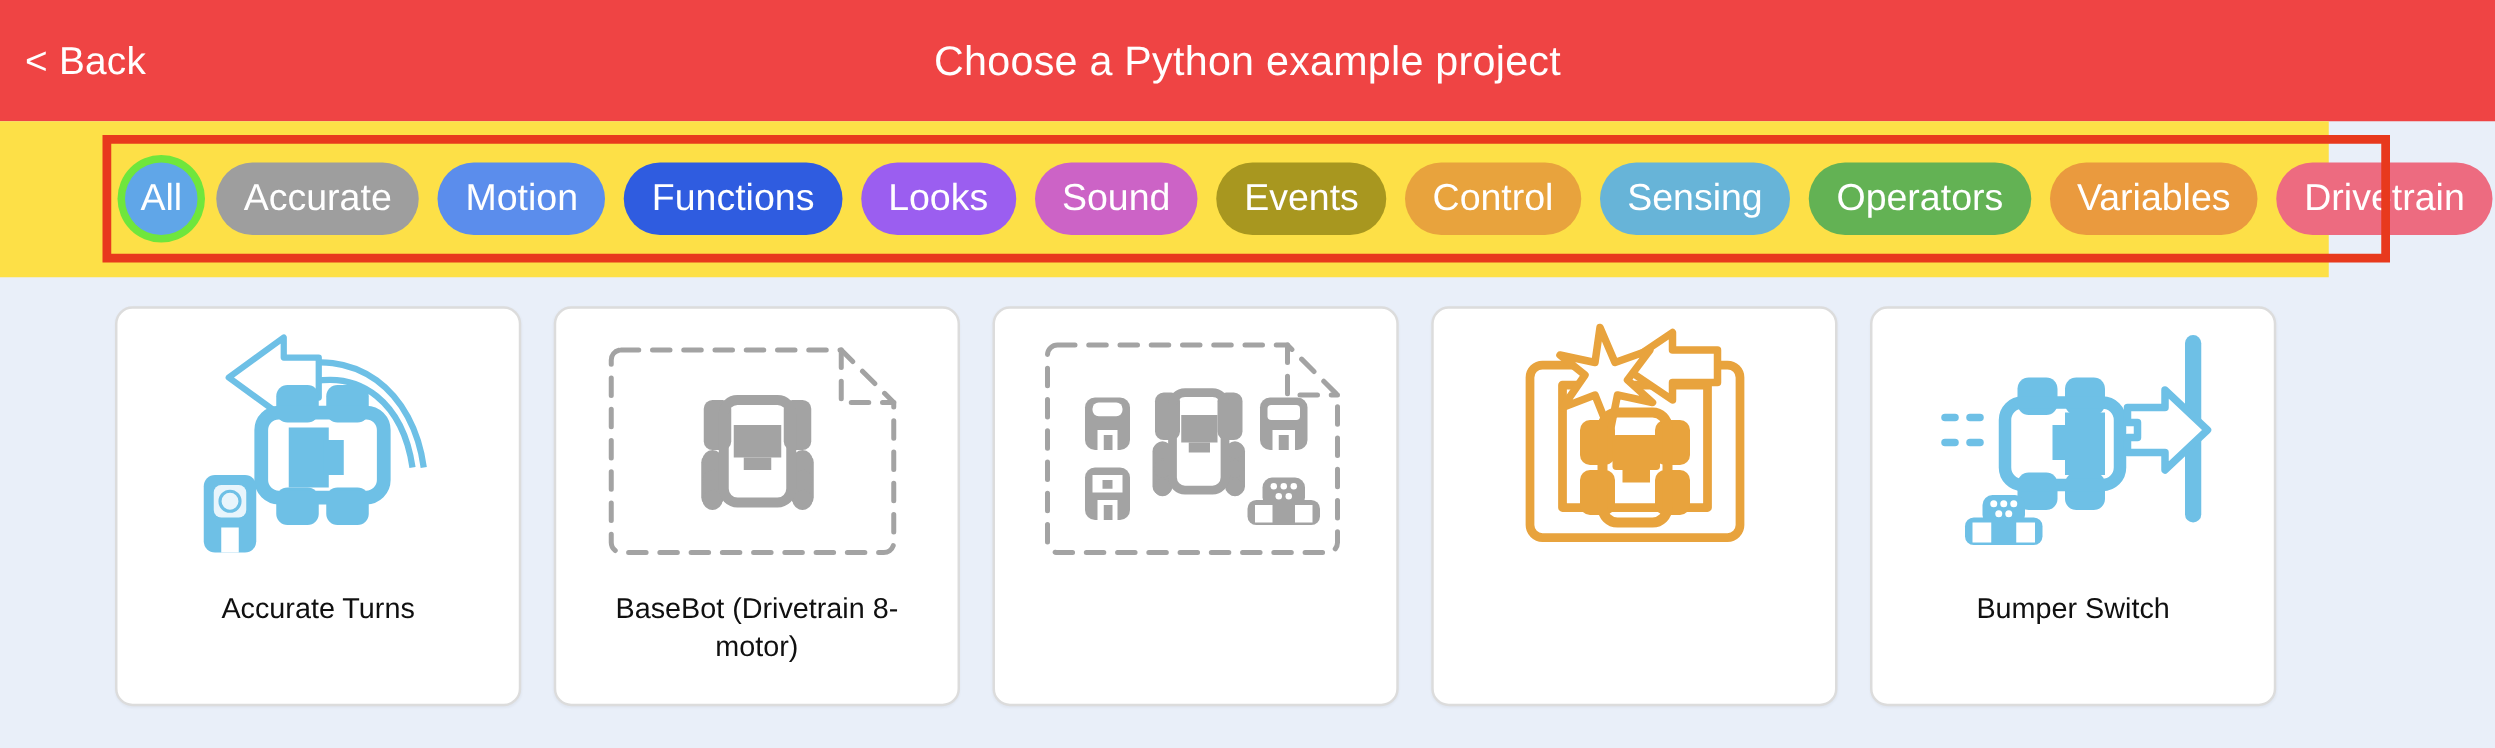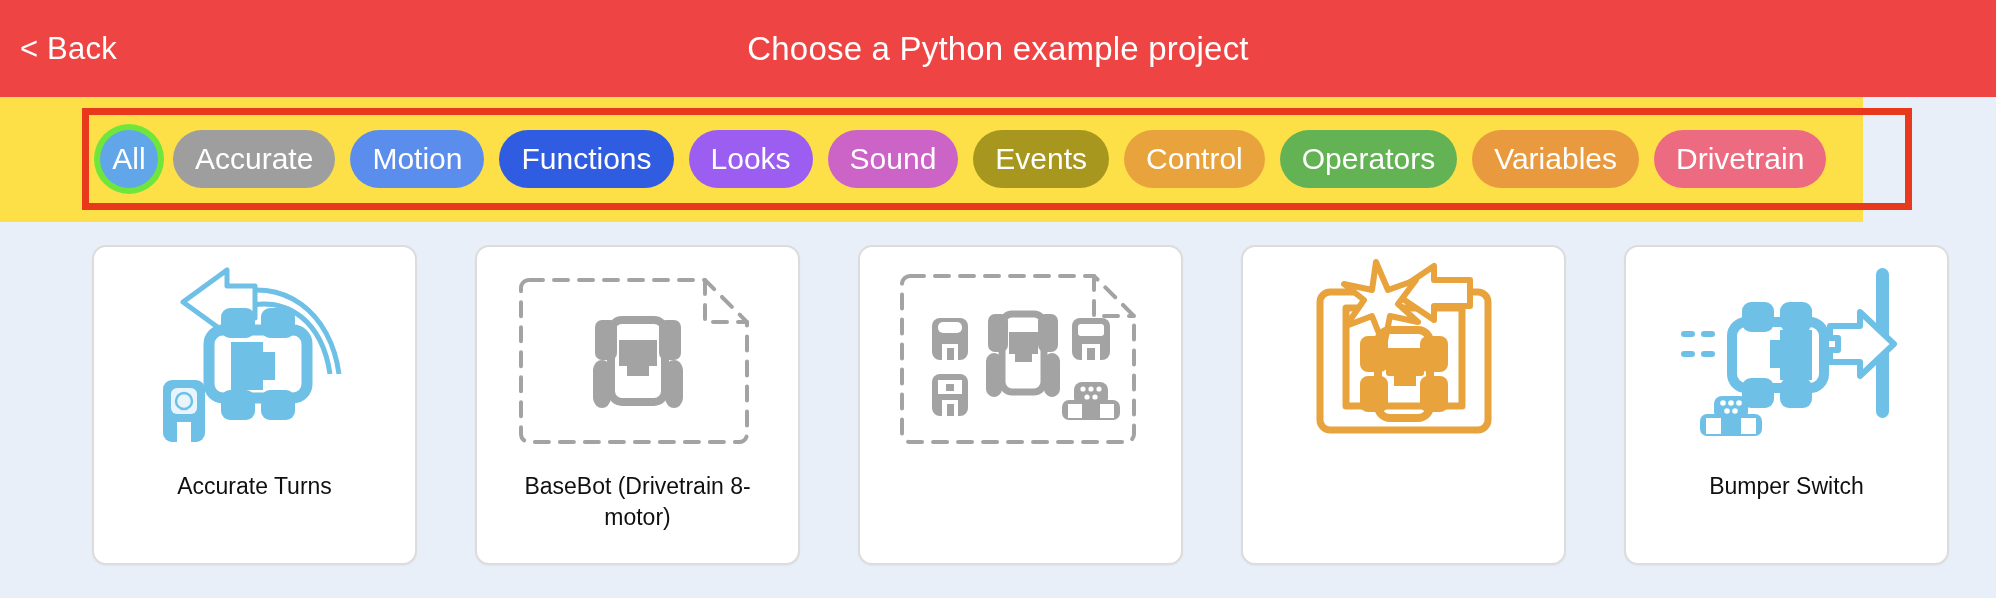--- a/index.html
+++ b/index.html
@@ -103,21 +103,21 @@
     width: 1996px;
     height: 376px;
     background: #e9eff9;
     overflow: hidden;
   }
   .cards {
     position: absolute;
     left: 92px;
     top: 23px;
     display: flex;
-    gap: 58px;
+    gap: 26px;
   }
   .card {
     width: 325px;
     height: 320px;
     background: #ffffff;
     border: 2px solid #dcdcdc;
     border-radius: 14px;
     box-sizing: border-box;
     display: flex;
     flex-direction: column;
@@ -174,20 +174,23 @@
       <span>Looks</span>
     </div>
     <div class="chip" style="background:#cc63c6">
       <span>Sound</span>
     </div>
     <div class="chip" style="background:#a8971f">
       <span>Events</span>
     </div>
     <div class="chip" style="background:#e8a33d">
       <span>Control</span>
+    </div>
+    <div class="chip" style="background:#67b4d8">
+      <span>Sensing</span>
     </div>
     <div class="chip" style="background:#63b254">
       <span>Operators</span>
     </div>
     <div class="chip" style="background:#ea9a3e">
       <span>Variables</span>
     </div>
     <div class="chip" style="background:#ed6b80">
       <span>Drivetrain</span>
     </div>

